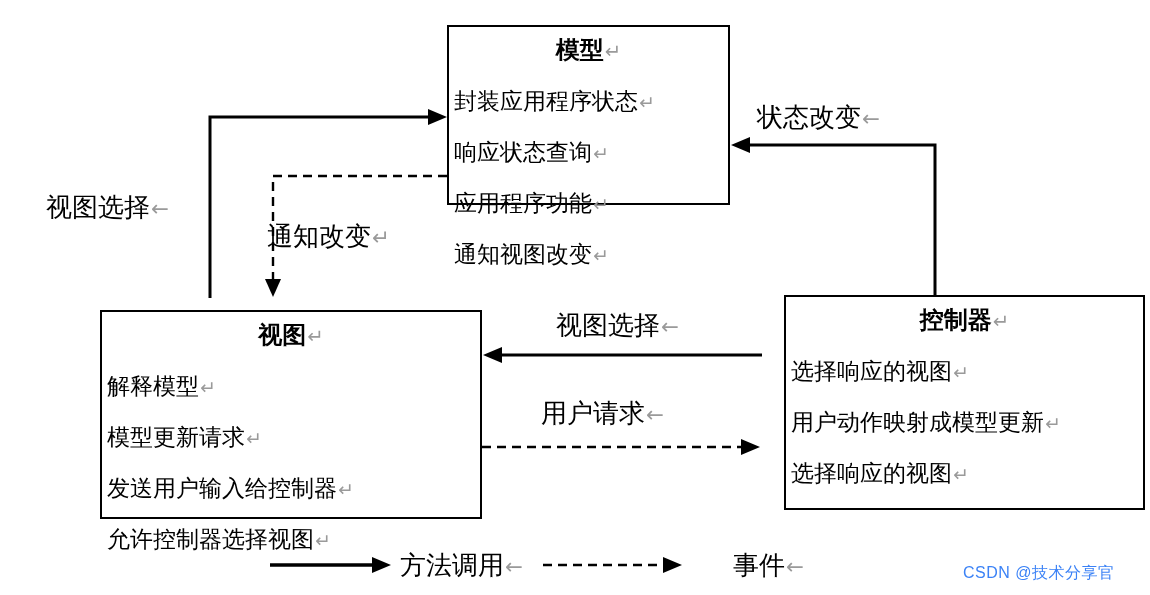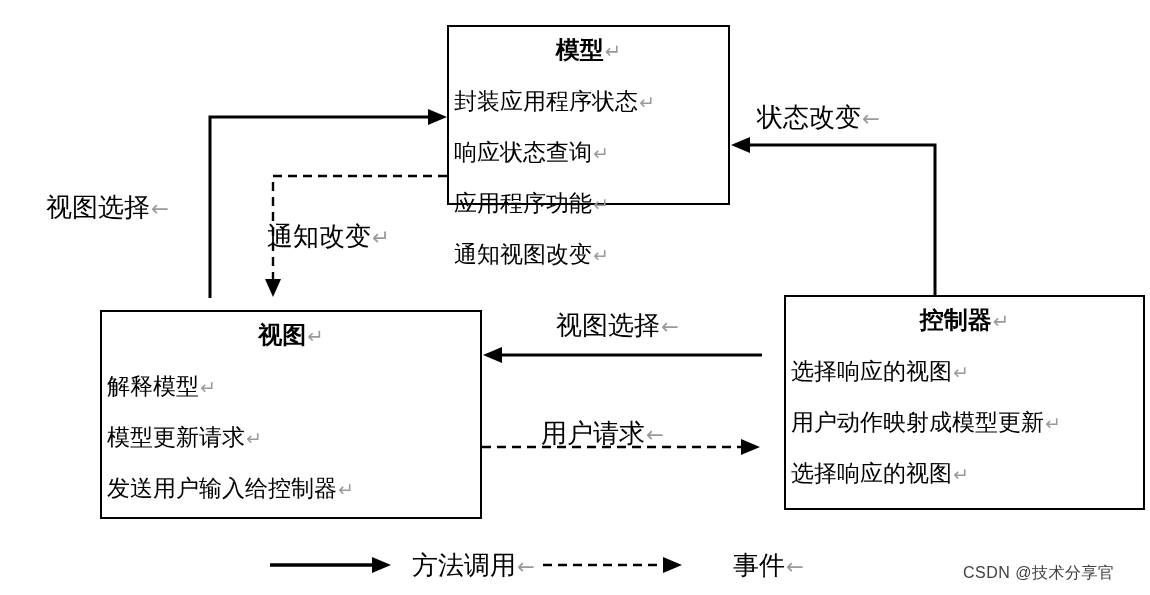--- a/index.html
+++ b/index.html
@@ -21,25 +21,25 @@
   .box-line{padding-left:5px;line-height:31px;white-space:nowrap;margin-top:19px;}
   .mark{
     color:#9a9a9a;font-weight:normal;font-size:0.82em;margin-left:1px;
     font-family:"DejaVu Sans",sans-serif;
   }
   .label{position:absolute;font-size:26px;white-space:nowrap;}
   .lab-state-change{left:757px;top:100px;}
   .lab-state-query{left:46px;top:190px;}
   .lab-notify-change{left:267px;top:219px;}
   .lab-view-selection{left:556px;top:308px;}
-  .lab-user-request{left:541px;top:396px;margin-top:20px;}
-  .lab-legend-method{left:412px;top:548px;}
+  .lab-user-request{left:541px;top:396px;}
+  .lab-legend-method{left:400px;top:548px;}
   .lab-legend-event{left:685px;top:548px;margin-left:48px;}
   .watermark{
-    position:absolute;left:963px;top:563px;font-size:16px;color:#404040;
+    position:absolute;left:963px;top:563px;font-size:16px;color:#3b82f6;
     font-family:"Liberation Sans","DejaVu Sans",sans-serif;letter-spacing:0.5px;
   }
 </style>
 </head>
 <body>
 
 <div class="canvas">
 
   <svg class="connectors" width="1150" height="595" viewBox="0 0 1150 595">
 
@@ -85,20 +85,21 @@
     <div class="box-line"><span>响应状态查询</span><span class="mark">↵</span></div>
     <div class="box-line"><span>应用程序功能</span><span class="mark">↵</span></div>
     <div class="box-line"><span>通知视图改变</span><span class="mark">↵</span></div>
   </div>
 
   <div class="box box-view">
     <div class="box-title"><span>视图</span><span class="mark">↵</span></div>
     <div class="box-line"><span>解释模型</span><span class="mark">↵</span></div>
     <div class="box-line"><span>模型更新请求</span><span class="mark">↵</span></div>
     <div class="box-line"><span>发送用户输入给控制器</span><span class="mark">↵</span></div>
+    <div class="box-line"><span>允许控制器选择视图</span><span class="mark">↵</span></div>
   </div>
 
   <div class="box box-controller">
     <div class="box-title"><span>控制器</span><span class="mark">↵</span></div>
     <div class="box-line"><span>选择响应的视图</span><span class="mark">↵</span></div>
     <div class="box-line"><span>用户动作映射成模型更新</span><span class="mark">↵</span></div>
     <div class="box-line"><span>选择响应的视图</span><span class="mark">↵</span></div>
   </div>
 
   <div class="label lab-state-change"><span>状态改变</span><span class="mark">←</span></div>

